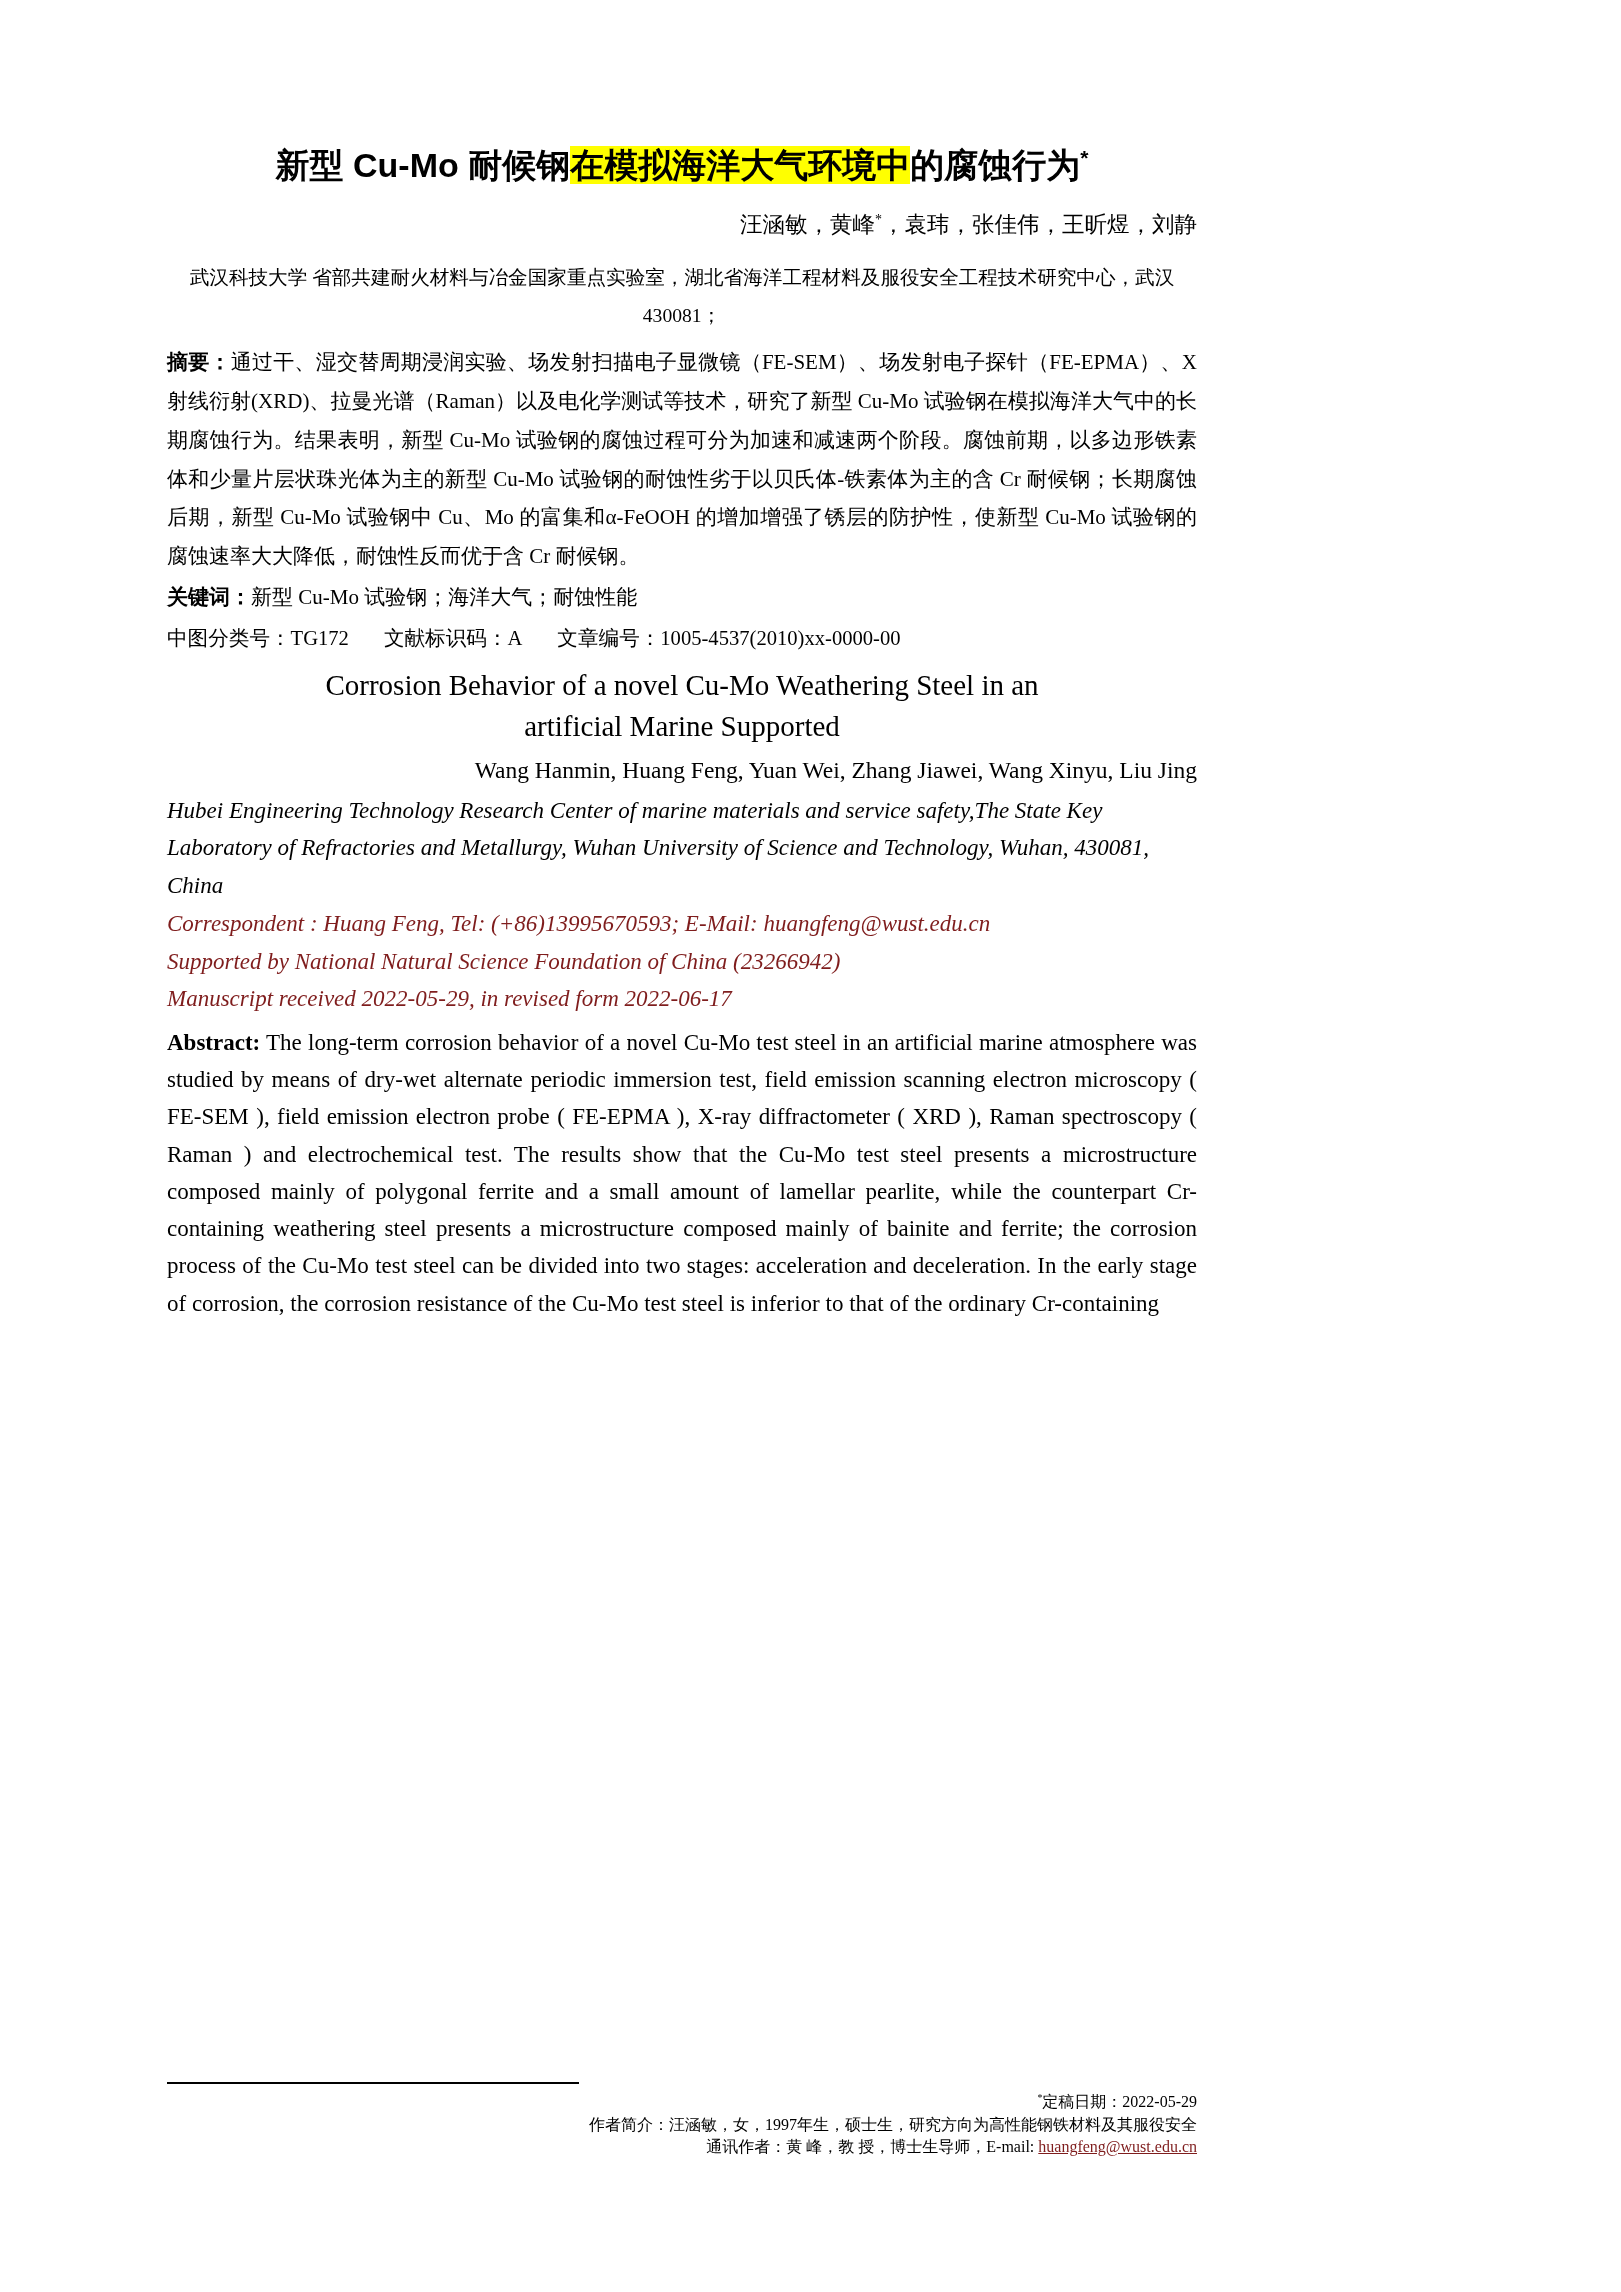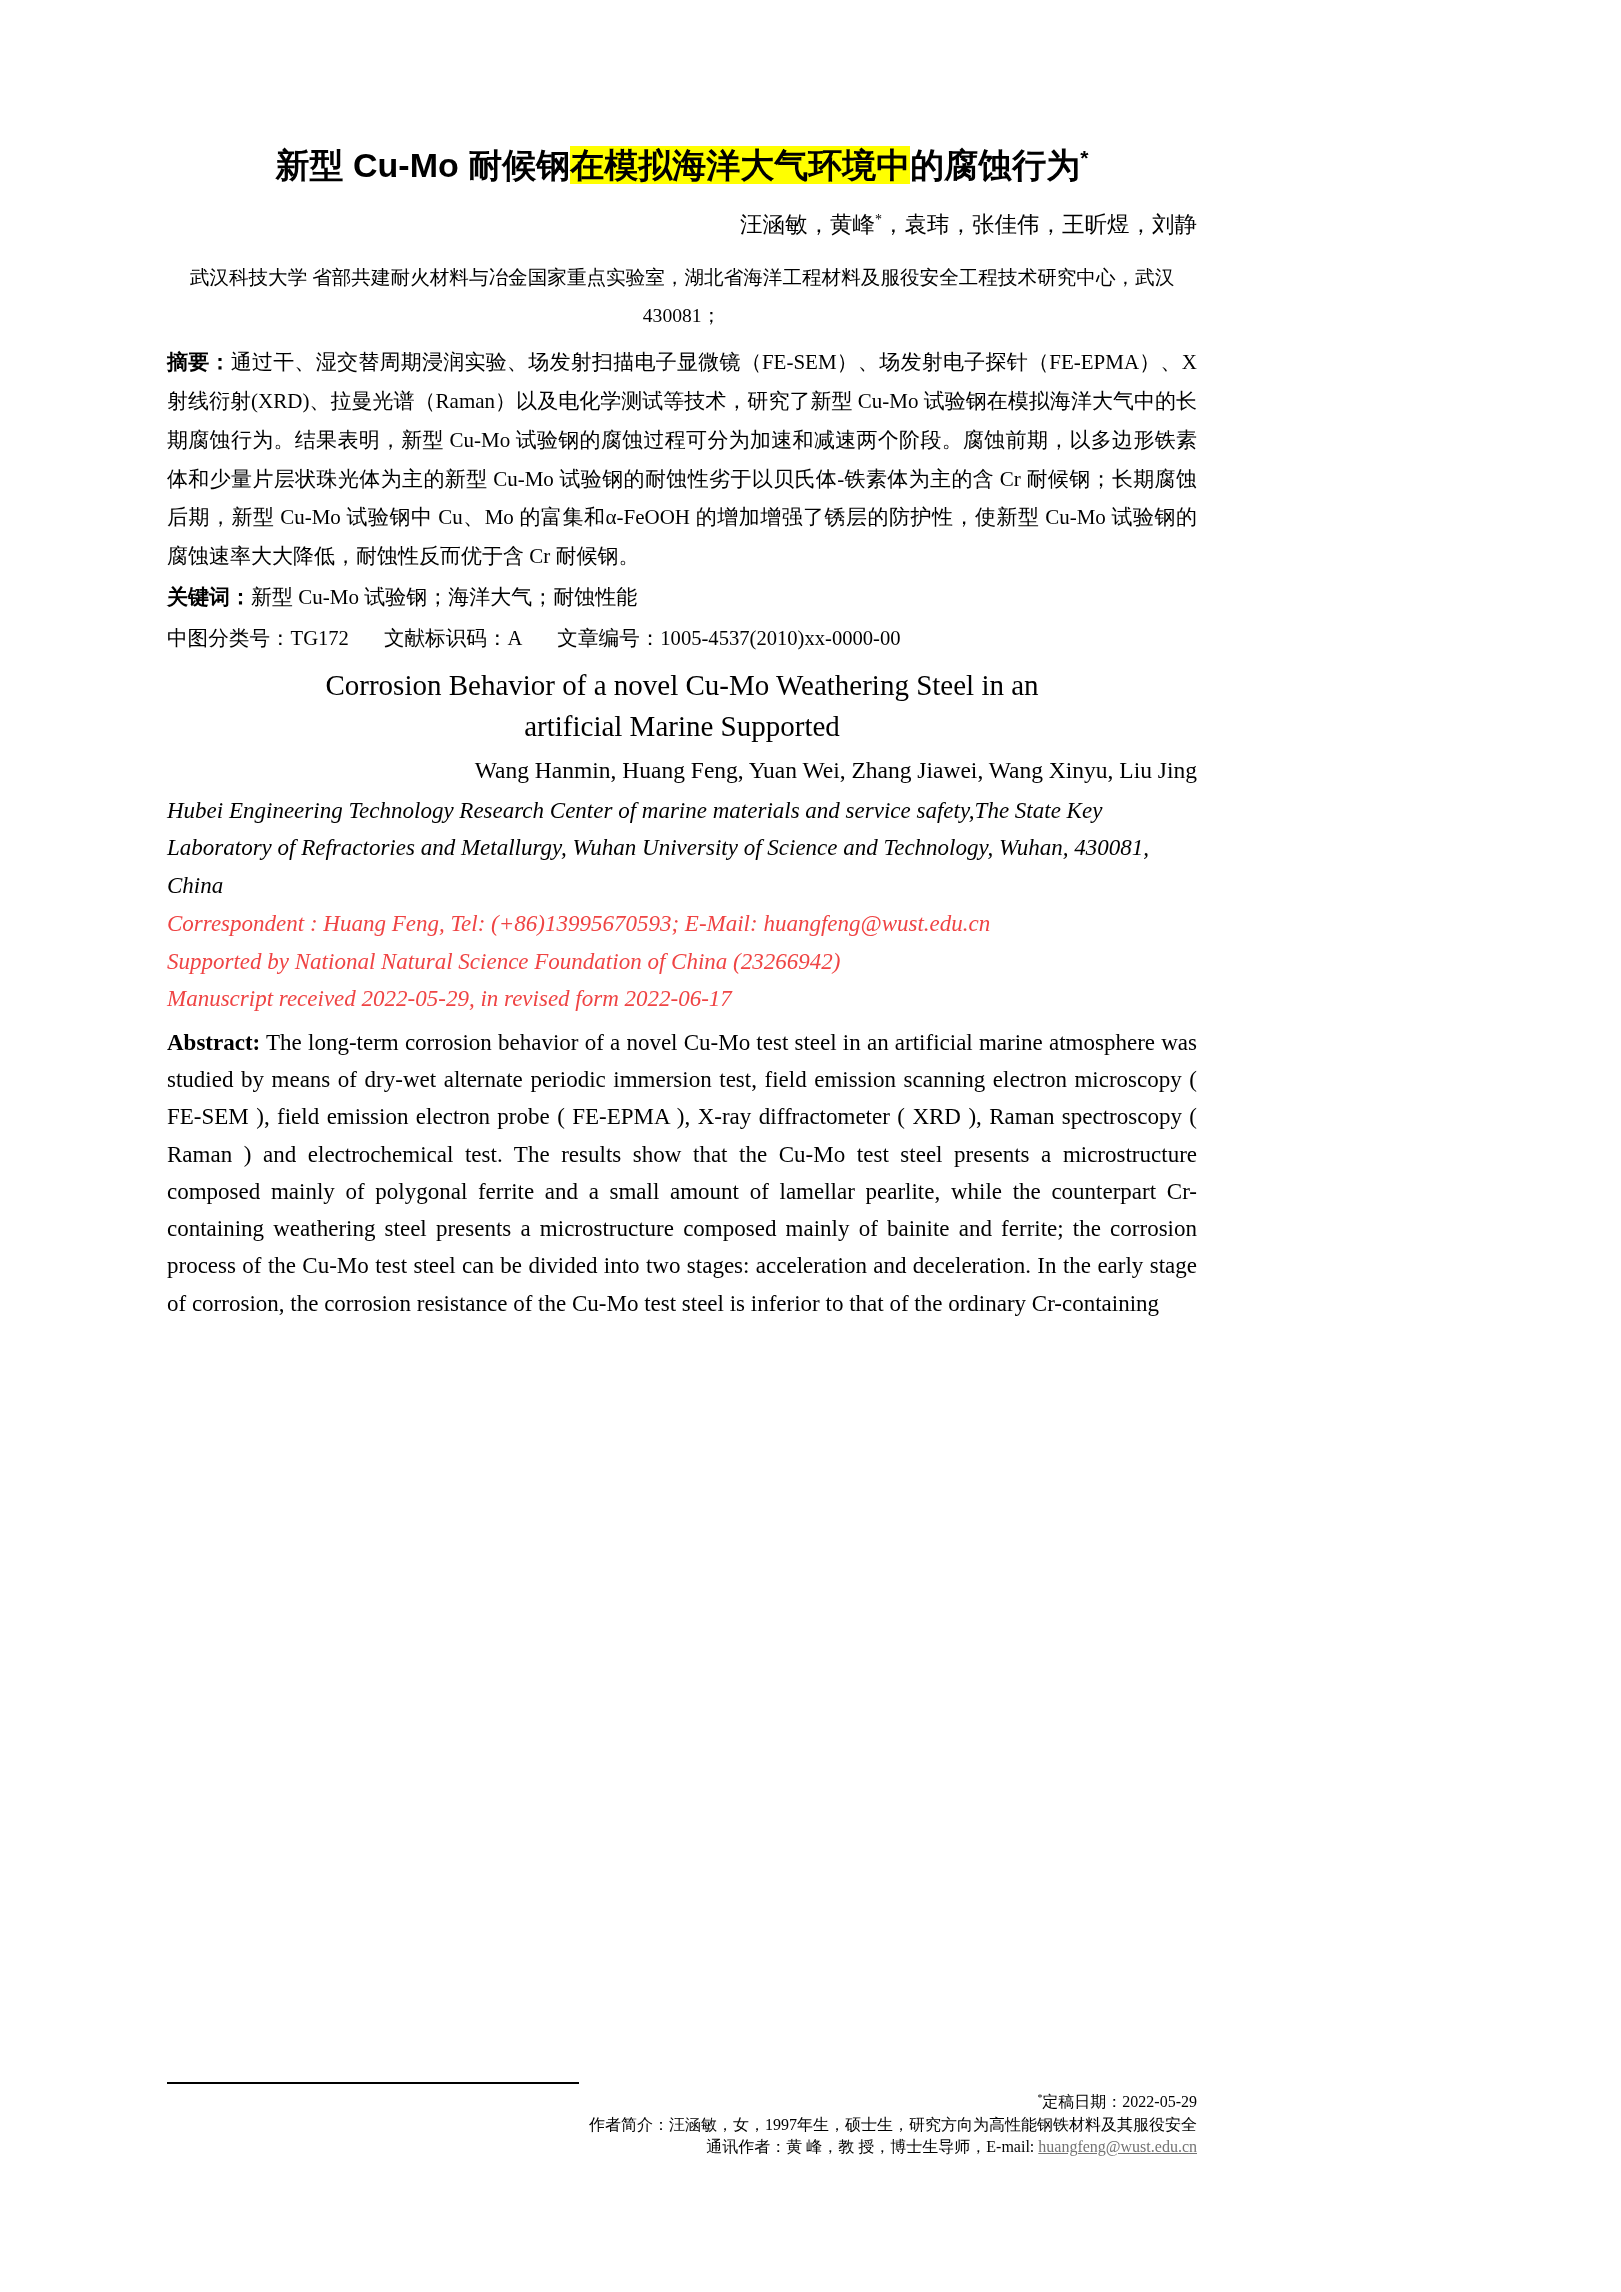--- a/index.html
+++ b/index.html
@@ -78,21 +78,21 @@
   .affil-en {
     font-size: 23px;
     font-style: italic;
     line-height: 1.64;
     margin: 7.8px 0 0 0;
   }
   .red-line {
     font-size: 23px;
     font-style: italic;
     line-height: 1.64;
-    color: #ef4444;
+    color: #7f1d1d;
     margin: 0;
   }
   .abstract-en {
     font-size: 23px;
     line-height: 1.62;
     text-align: justify;
     margin: 5.9px 0 0 0;
   }
   .footnote {
     position: absolute;
@@ -103,21 +103,21 @@
     line-height: 1.42;
   }
   .footnote p { margin: 0; text-align: right; }
   .footnote-rule {
     width: 412px;
     height: 0;
     border-top: 2px solid #000000;
     margin-bottom: 6.9px;
   }
   .email-link {
-    color: #737373;
+    color: #7f1d1d;
     text-decoration: underline;
   }
 </style>
 </head>
 <body>
 
 <div class="page">
 
   <h1 class="title-cn"><span>新型 Cu-Mo 耐候钢</span><span class="hl">在模拟海洋大气环境中</span><span>的腐蚀行为</span><sup>*</sup></h1>
 

